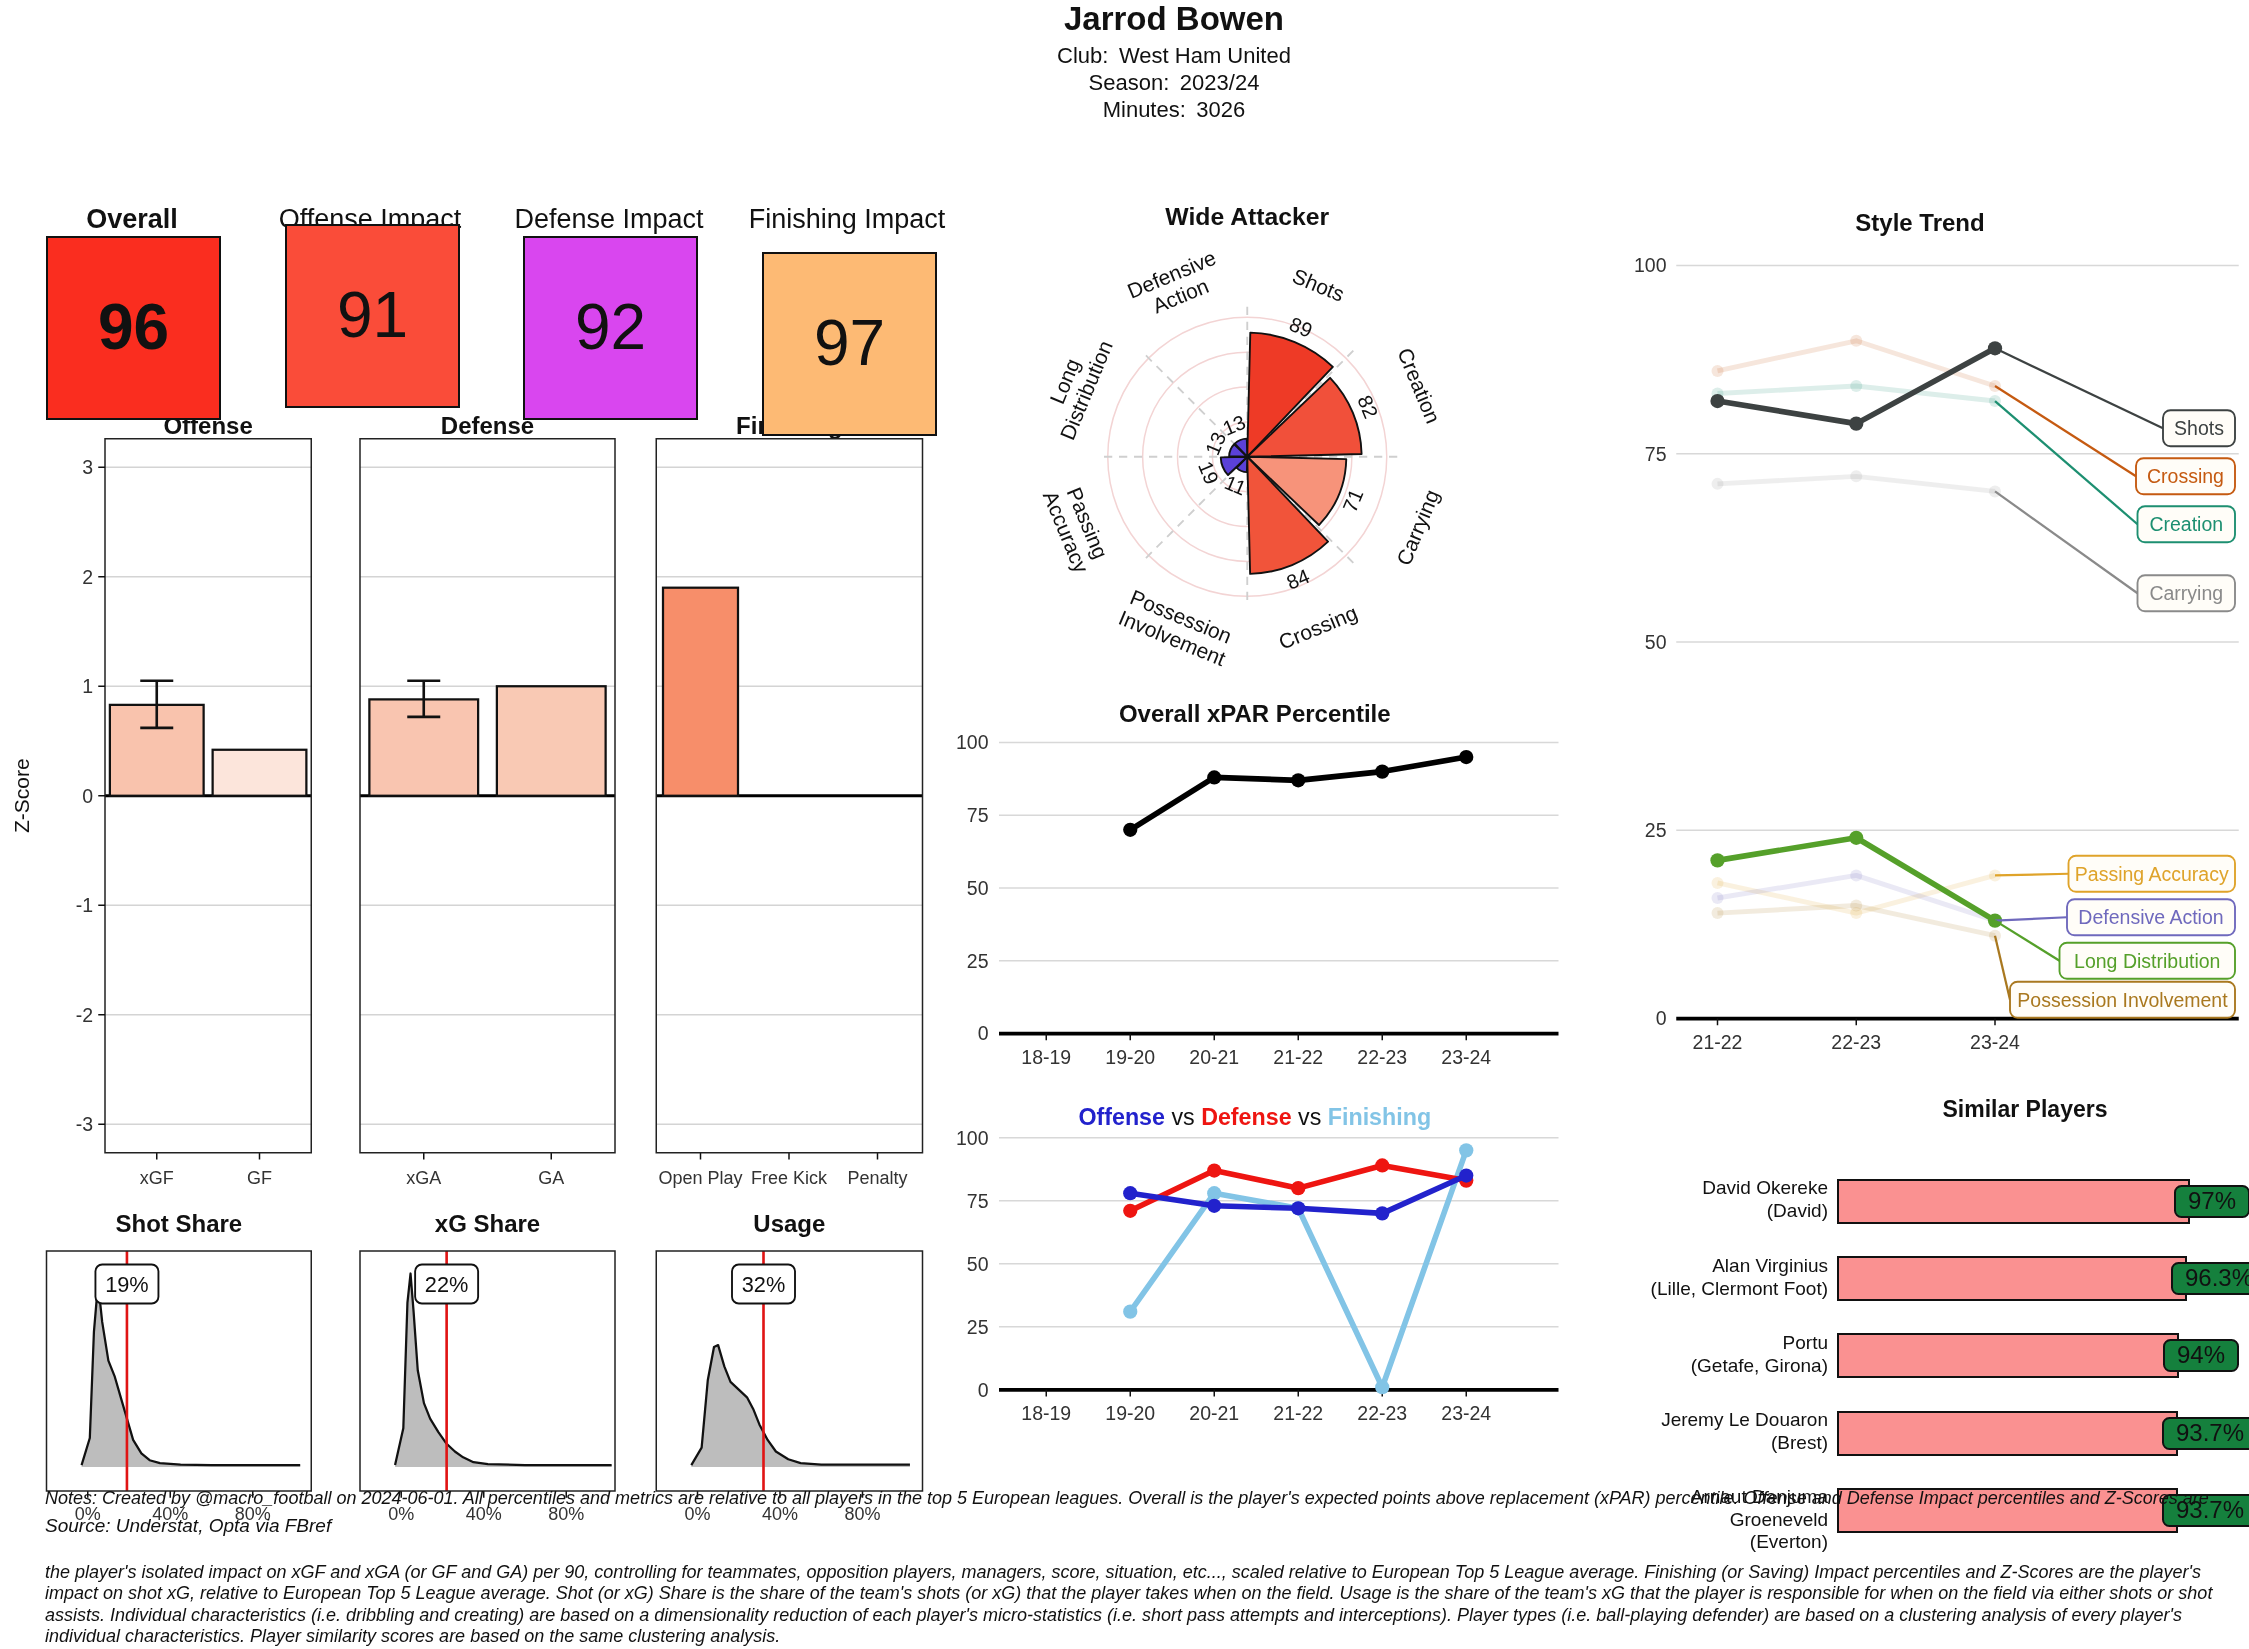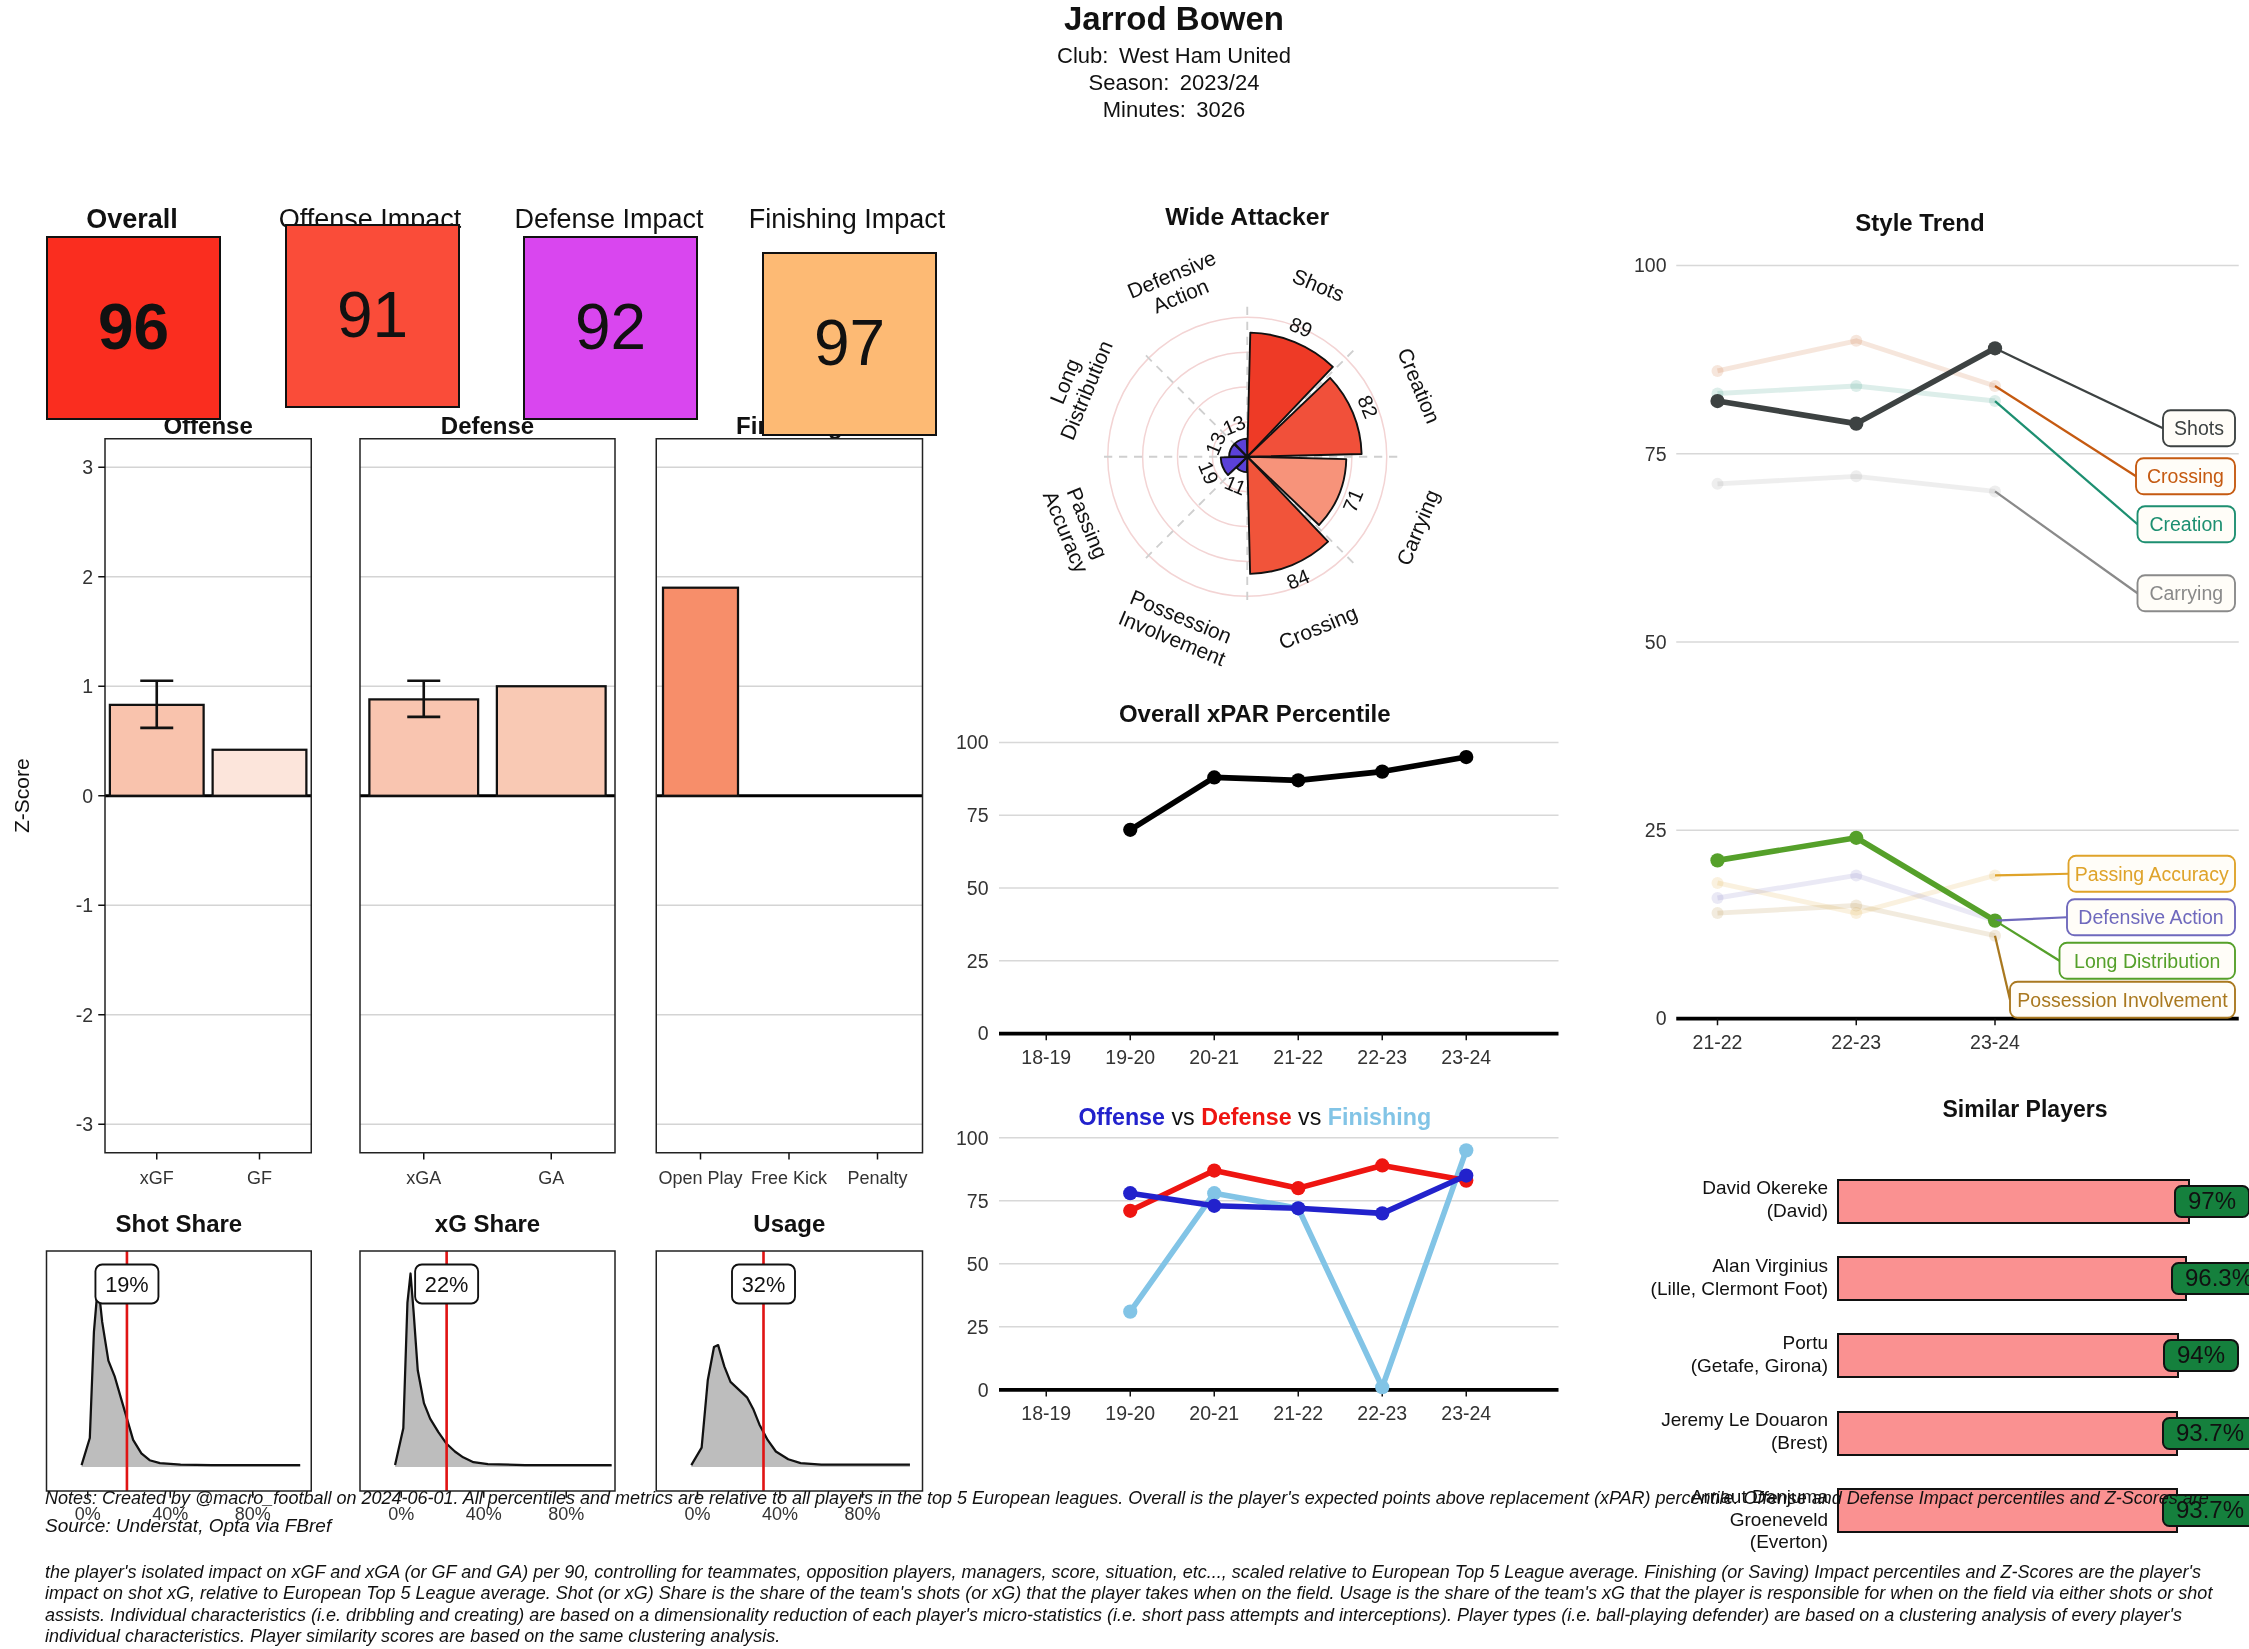--- a/index.html
+++ b/index.html
@@ -371,21 +371,21 @@
         <div>Alan Virginius</div>
         <div>(Lille, Clermont Foot)</div>
       </div>
       <div class="sp-bar" style="left: 1837px; top: 1256px; width: 350px; height: 45px; background: rgb(250, 145, 145);"></div>
       <div class="sp-chip" style="left: 2171px; top: 1262px;">96.3%</div>
       <div class="sp-label" style="top: 1332px;">
         <div>Portu</div>
         <div>(Getafe, Girona)</div>
       </div>
       <div class="sp-bar" style="left: 1837px; top: 1333px; width: 342px; height: 45px; background: rgb(250, 145, 145);"></div>
-      <div class="sp-chip" style="left: 2163px; top: 1339px; border-radius: 8px;">94%</div>
+      <div class="sp-chip" style="left: 2163px; top: 1339px;">94%</div>
       <div class="sp-label" style="top: 1409px;">
         <div>Jeremy Le Douaron</div>
         <div>(Brest)</div>
       </div>
       <div class="sp-bar" style="left: 1837px; top: 1411px; width: 341px; height: 45px; background: rgb(250, 145, 145);"></div>
       <div class="sp-chip" style="left: 2162px; top: 1417px;">93.7%</div>
       <div class="sp-label" style="top: 1486px;">
         <div>Arnaut Danjuma Groeneveld</div>
         <div>(Everton)</div>
       </div>

